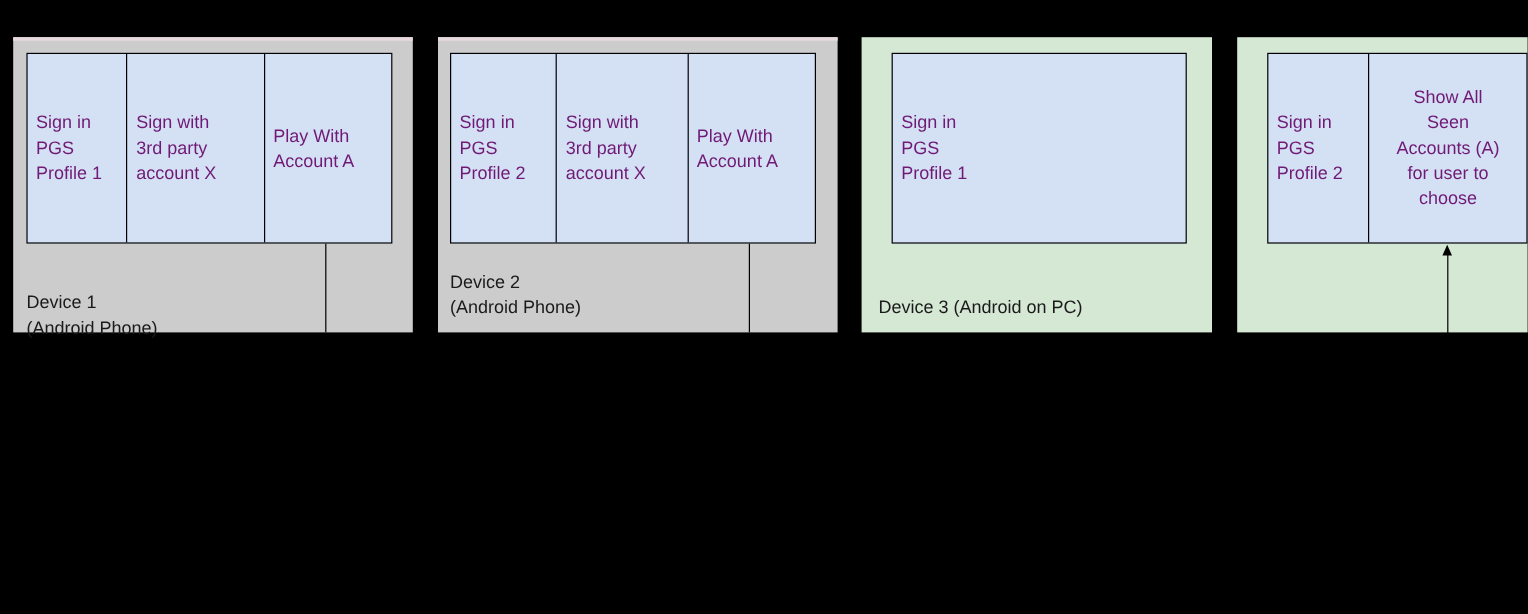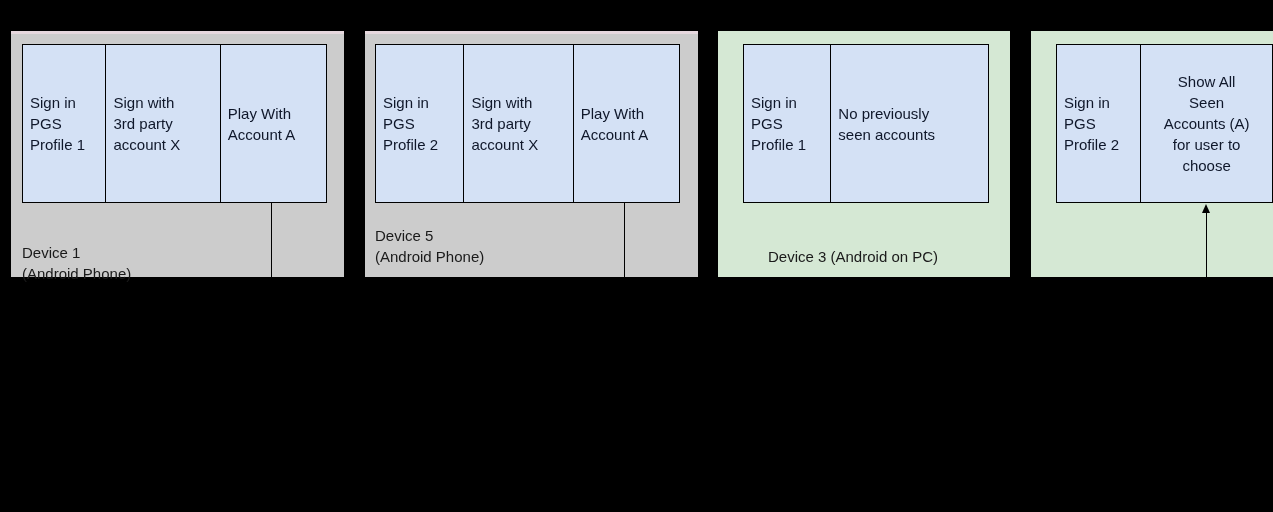--- a/index.html
+++ b/index.html
@@ -47,21 +47,21 @@
     box-sizing: border-box;
     background: #d4e1f5;
     border: 1px solid #000000;
     display: flex;
   }
   .cell {
     box-sizing: border-box;
     display: flex;
     align-items: center;
     padding: 0 7px;
-    color: #0f172a;
+    color: #701a75;
     font-size: 15px;
     line-height: 21px;
     white-space: pre-line;
   }
   .cell + .cell { border-left: 1px solid #000000; }
   .cell.center { justify-content: center; text-align: center; }
 
   
   .caption {
     position: absolute;
@@ -127,34 +127,32 @@
     <div class="cell" style="width:88px;">Sign in
 PGS
 Profile 2</div>
     <div class="cell" style="width:110px;">Sign with
 3rd party
 account X</div>
     <div class="cell" style="width:107px;">Play With
 Account A</div>
   </div>
 
-  <div class="caption" style="left:375px; top:225px;">Device 5
+  <div class="caption" style="left:375px; top:225px;">Device 2
 (Android Phone)</div>
 
   <div class="panel green" style="left:718px; top:31px; width:292px; height:246px;"></div>
 
   <div class="boxrow" style="left:743px; top:44px; width:246px; height:159px;">
     <div class="cell" style="width:87px;">Sign in
 PGS
 Profile 1</div>
-    <div class="cell" style="width:159px;">No previously
-seen accounts</div>
   </div>
 
-  <div class="caption" style="left:732px; top:246px;margin-left:36px;">Device 3 (Android on PC)</div>
+  <div class="caption" style="left:732px; top:246px;">Device 3 (Android on PC)</div>
 
   <div class="panel green" style="left:1031px; top:31px; width:242px; height:246px;"></div>
 
   <div class="boxrow" style="left:1056px; top:44px; width:217px; height:159px;">
     <div class="cell" style="width:84px;">Sign in
 PGS
 Profile 2</div>
     <div class="cell center" style="width:133px;">Show All
 Seen
 Accounts (A)

